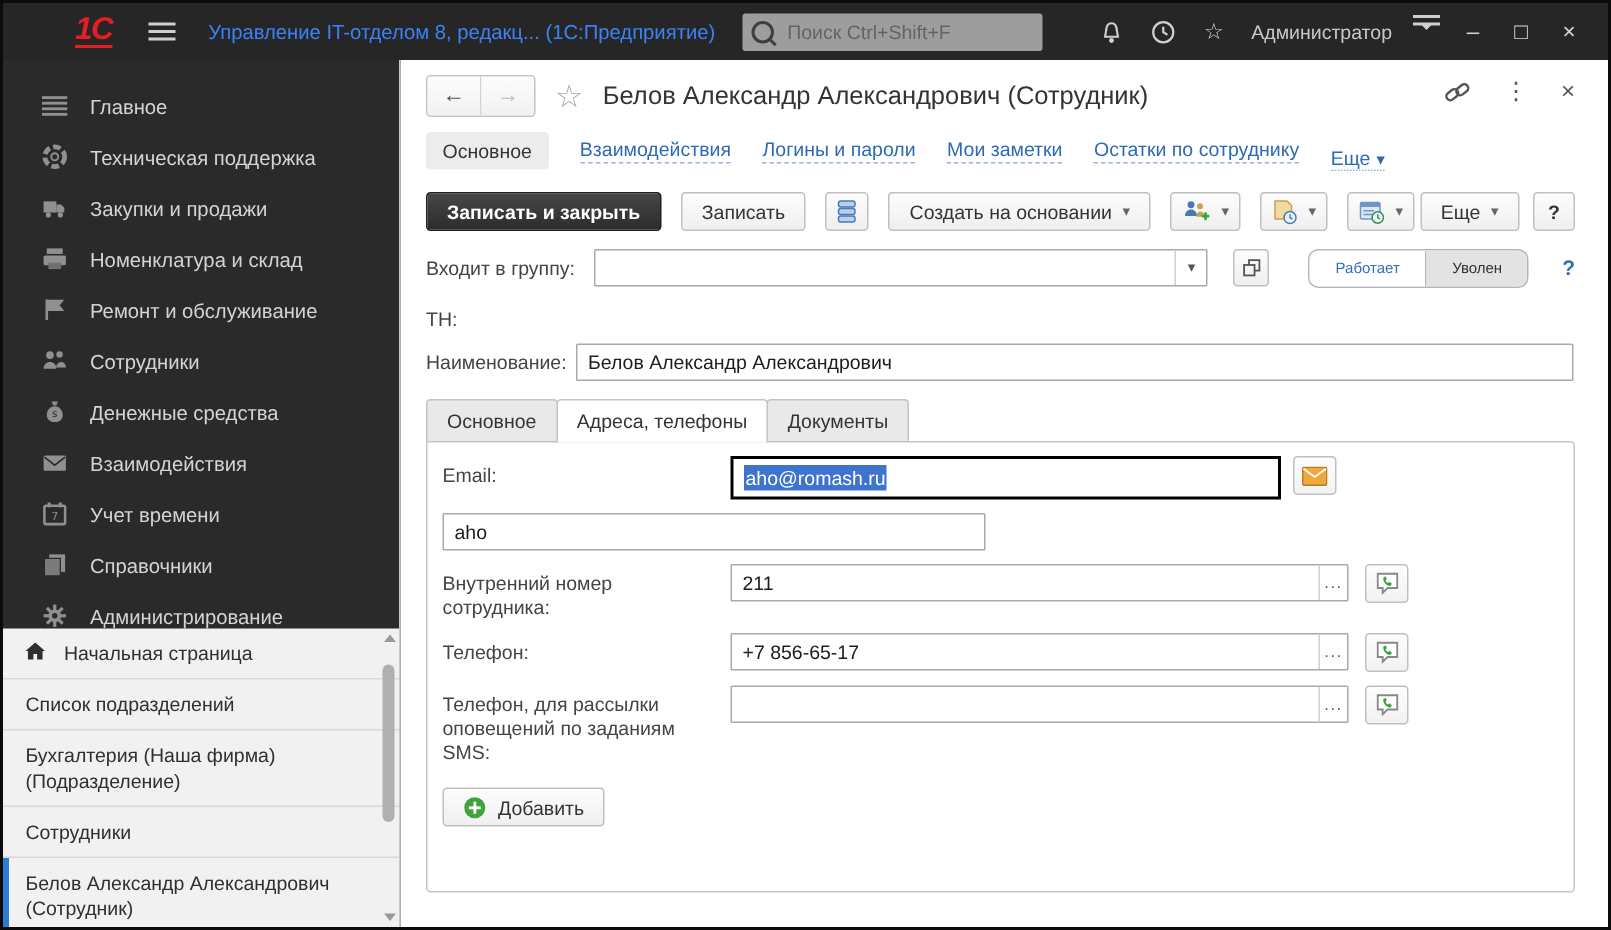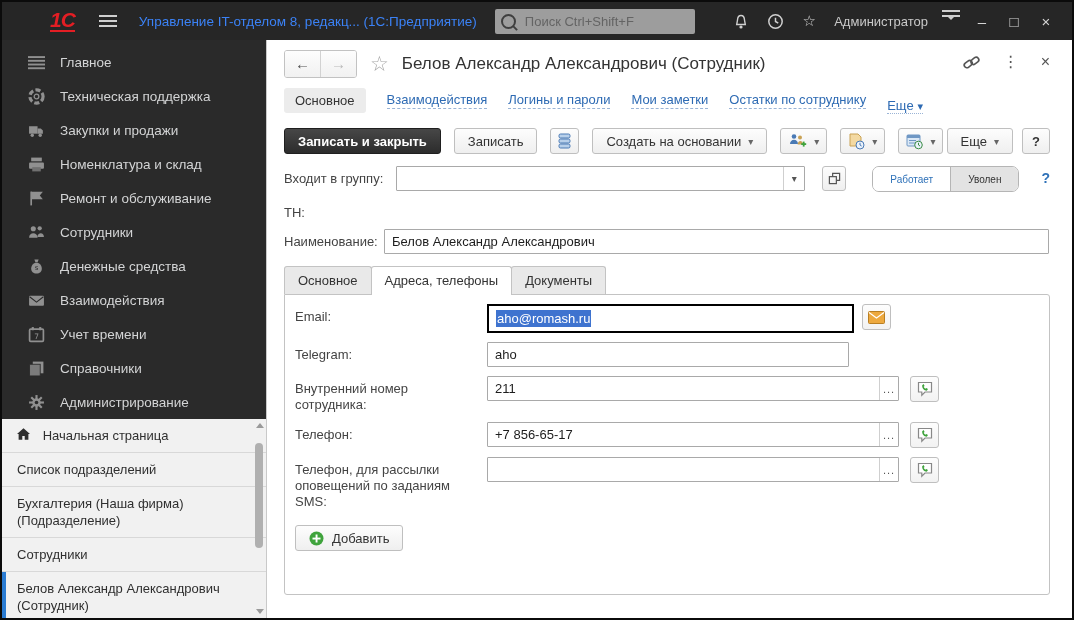--- a/index.html
+++ b/index.html
@@ -21,21 +21,21 @@
   .tb-ic svg{vertical-align:middle;}
   .tb-user{margin:0 8px;color:#c9c9c9;cursor:pointer;}
   .svcmenu{width:30px;cursor:pointer;text-align:center;}
   .svcmenu i{display:block;height:2px;background:#cfcfcf;margin:3px 6px;}
   .svcmenu .car{width:0;height:0;border-left:4px solid transparent;border-right:4px solid transparent;border-top:4px solid #cfcfcf;margin:2px auto 0;}
   .winctl{width:32px;text-align:center;font-size:15px;color:#d5d5d5;cursor:pointer;}
 
   
   .sidebar{position:absolute;top:38px;left:0;width:265px;bottom:0;display:flex;flex-direction:column;background:#2a2a2a;border-right:1px solid #c9c9c9;box-sizing:border-box;}
   .menu{padding-top:5px;}
-  .menu-item{height:34px;display:flex;align-items:center;padding-left:26px;color:#d3d4d5;font-size:13.5px;cursor:pointer;}
+  .menu-item{height:34px;display:flex;align-items:flex-end;padding-left:26px;color:#d3d4d5;font-size:13.5px;cursor:pointer;}
   .menu-item .mi{width:17px;height:17px;margin-right:15px;flex:0 0 auto;opacity:.85;}
   .windows{flex:1;background:#f1f1f1;position:relative;overflow:hidden;}
   .win-item{position:relative;padding:8px 30px 8px 15px;font-size:13px;color:#2f2f2f;line-height:17px;border-bottom:1px solid #d8d8d8;cursor:pointer;}
   .win-item.active{border-left:4px solid #2b7cd3;padding-left:11px;}
   .win-item .home{margin-right:9px;}
   .sb-scroll{position:absolute;top:2px;right:1px;bottom:2px;width:12px;}
   .sb-scroll .arr{position:absolute;left:3px;width:0;height:0;border-left:4px solid transparent;border-right:4px solid transparent;}
   .sb-scroll .up{top:2px;border-bottom:5px solid #9a9a9a;}
   .sb-scroll .dn{bottom:2px;border-top:5px solid #9a9a9a;}
   .sb-thumb{position:absolute;top:22px;left:2px;width:8px;height:105px;background:#b0b0b0;border-radius:4px;cursor:pointer;}
@@ -425,21 +425,20 @@
         <span class="sq-btn" style="margin-left:8px;">
           <svg width="17" height="13" viewBox="0 0 17 13">
               <rect x=".5" y=".5" width="16" height="12" rx="1" fill="#eda93f" stroke="#b97f23"></rect>
               <path d="M1 1.5l7.5 5.5L16 1.5" fill="none" stroke="#fff" stroke-width="1.2"></path>
             </svg>
         </span>
       </div>
 
       
       <div class="crow">
-        <span class="clabel">Telegram:</span>
         <span class="field" style="width:362px;">
           <span class="val">aho</span>
         </span>
       </div>
 
       
       <div class="crow">
         <span class="clabel">Внутренний номер сотрудника:</span>
         <span class="field has-dots" style="width:412px;">
           <span class="val">211</span>

